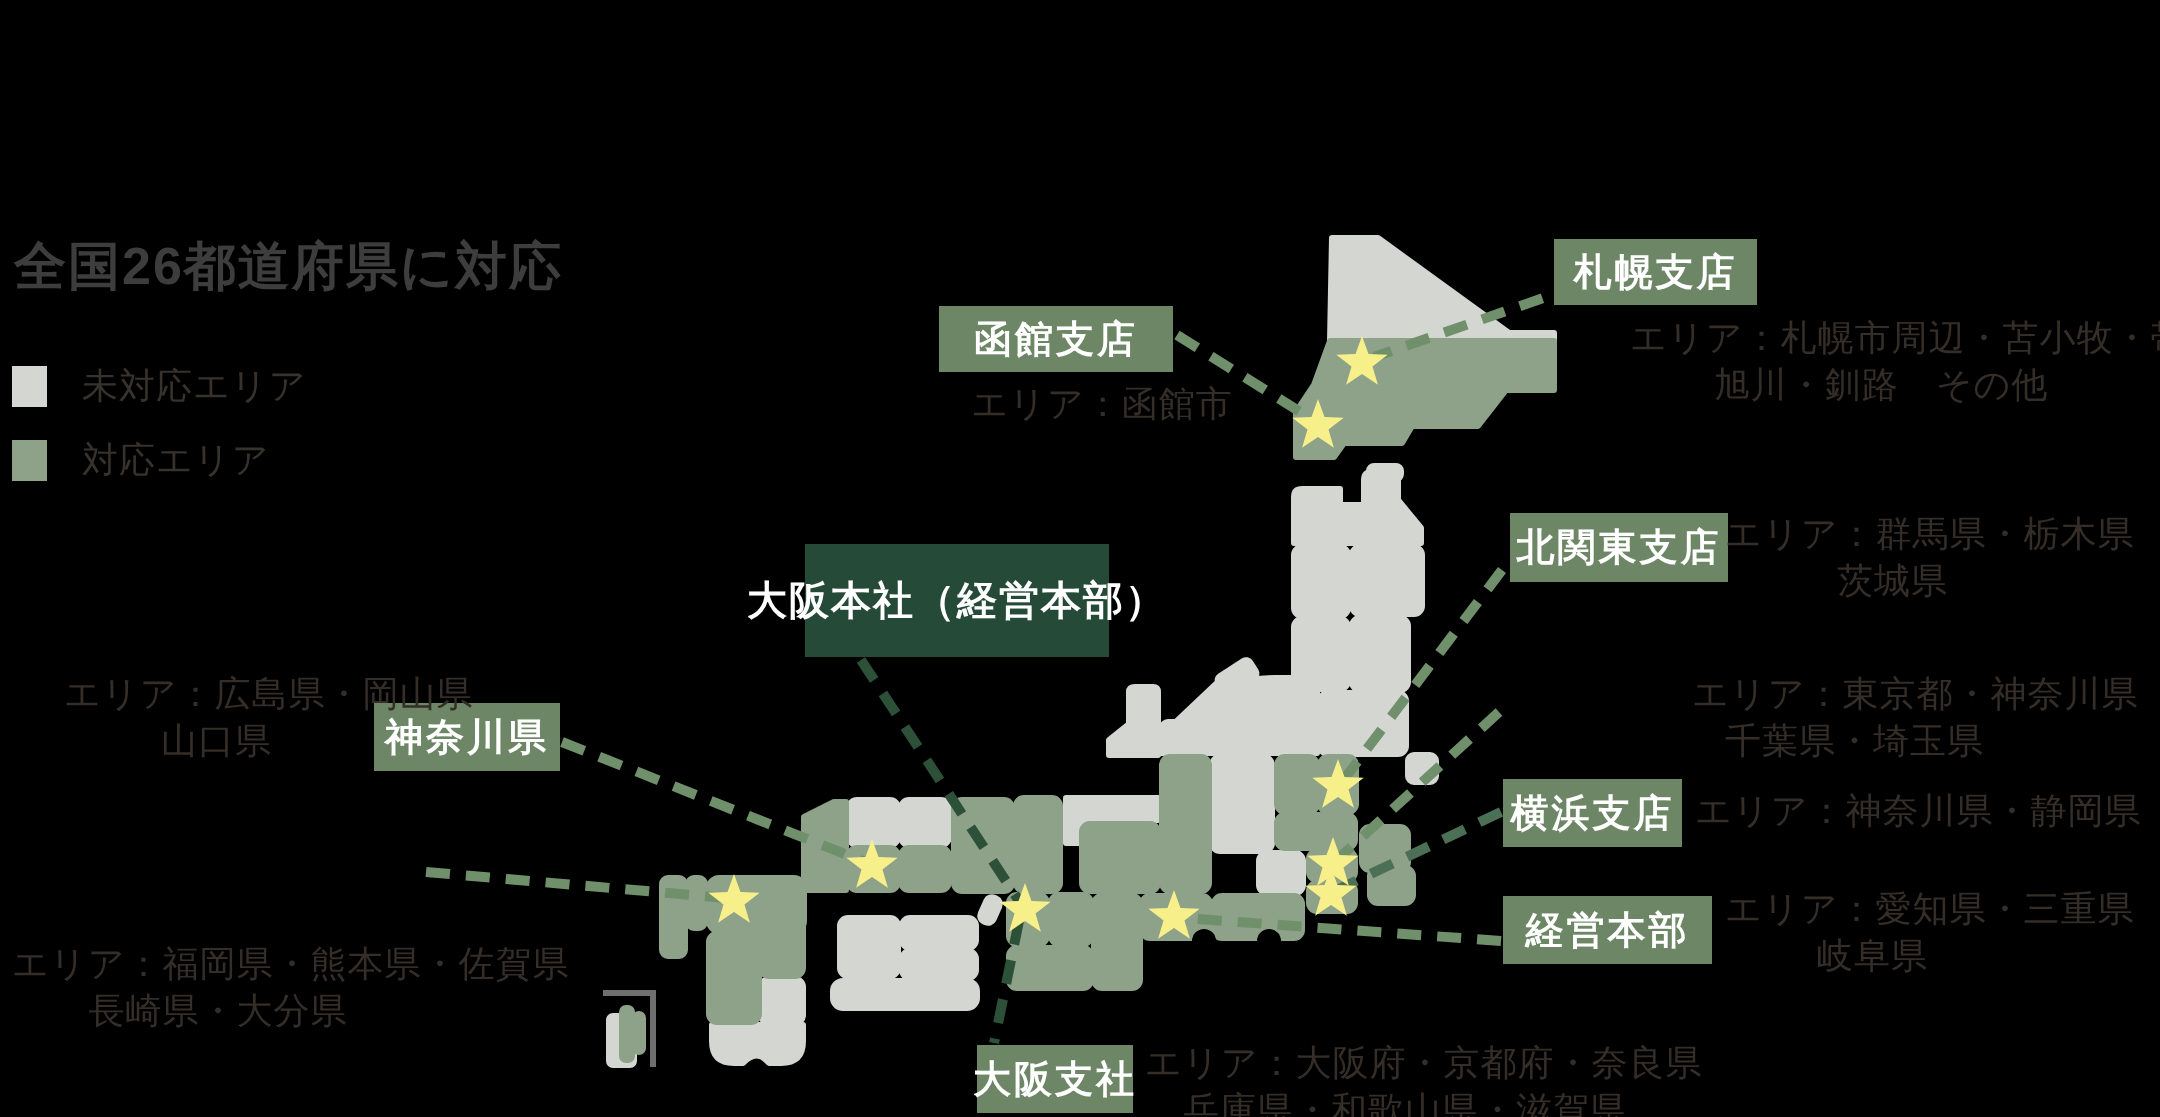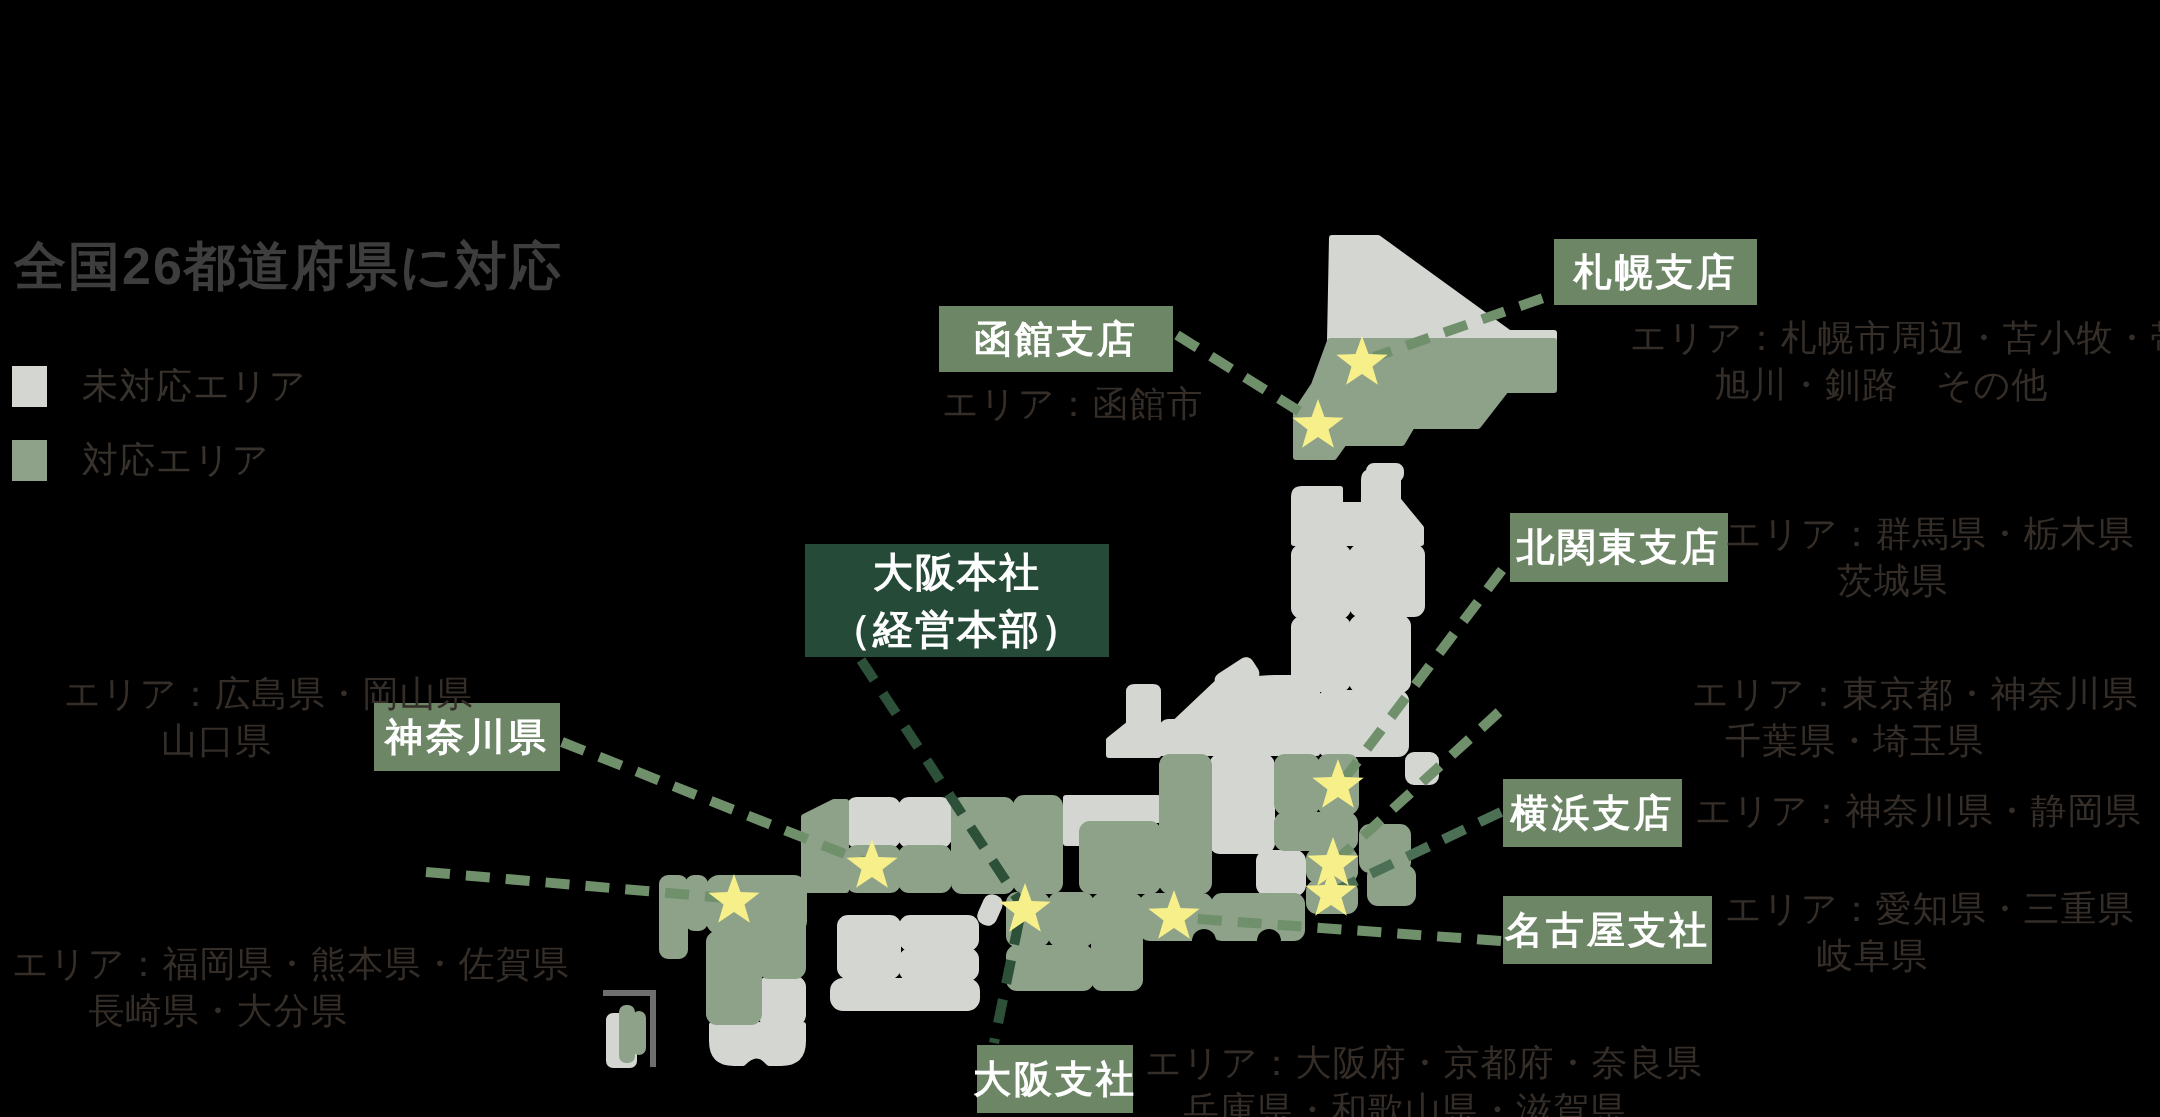--- a/index.html
+++ b/index.html
@@ -33,23 +33,23 @@
   .star{fill:var(--star);stroke:none;}
   .page-title{position:absolute;left:2px;top:232px;font-size:52px;font-weight:bold;
     color:var(--title-text);letter-spacing:2px;white-space:nowrap;}
   .legend{position:absolute;left:0;top:366px;}
   .legend-row{display:flex;align-items:center;gap:35px;margin-bottom:33px;height:41px;}
   .legend-swatch{display:inline-block;width:35px;height:41px;}
   .legend-label{font-size:36px;color:var(--legend-text);font-weight:500;letter-spacing:1px;white-space:nowrap;}
   .blabel{position:absolute;display:flex;align-items:center;justify-content:center;
     background:var(--label-bg);color:var(--label-text);font-weight:bold;font-size:38px;
     letter-spacing:3px;white-space:nowrap;}
-  .blabel.dark{background:var(--hq-label-bg);flex-direction:column;line-height:1.42;font-size:40px;letter-spacing:2px;}
+  .blabel.dark{background:var(--hq-label-bg);flex-direction:row;line-height:1.42;font-size:40px;letter-spacing:2px;}
   .area{position:absolute;font-size:36px;line-height:47px;color:var(--area-text);
-    font-weight:500;letter-spacing:1px;white-space:nowrap;}
+    font-weight:500;letter-spacing:1px;white-space:nowrap;text-align:center;}
   .area span{display:block;}
   .area.center{text-align:center;}
 </style>
 </head>
 <body>
 
 <div class="stage">
 
   <h1 class="page-title">全国26都道府県に対応</h1>
 
@@ -162,21 +162,21 @@
   <div class="blabel" style="left:927px;top:306px;width:234px;height:66px">
     <span>函館支店</span>
   </div>
   <div class="blabel" style="left:1498px;top:513px;width:218px;height:69px">
     <span>北関東支店</span>
   </div>
   <div class="blabel" style="left:1491px;top:779px;width:179px;height:68px">
     <span>横浜支店</span>
   </div>
   <div class="blabel" style="left:1491px;top:896px;width:209px;height:68px">
-    <span>名古屋支社</span>
+    <span>経営本部</span>
   </div>
   <div class="blabel dark" style="left:793px;top:544px;width:304px;height:113px">
     <span>大阪本社</span>
     <span>（経営本部）</span>
   </div>
   <div class="blabel" style="left:362px;top:703px;width:186px;height:68px">
     <span>神奈川県</span>
   </div>
   <div class="blabel" style="left:965px;top:1045px;width:156px;height:68px">
     <span>大阪支社</span>

